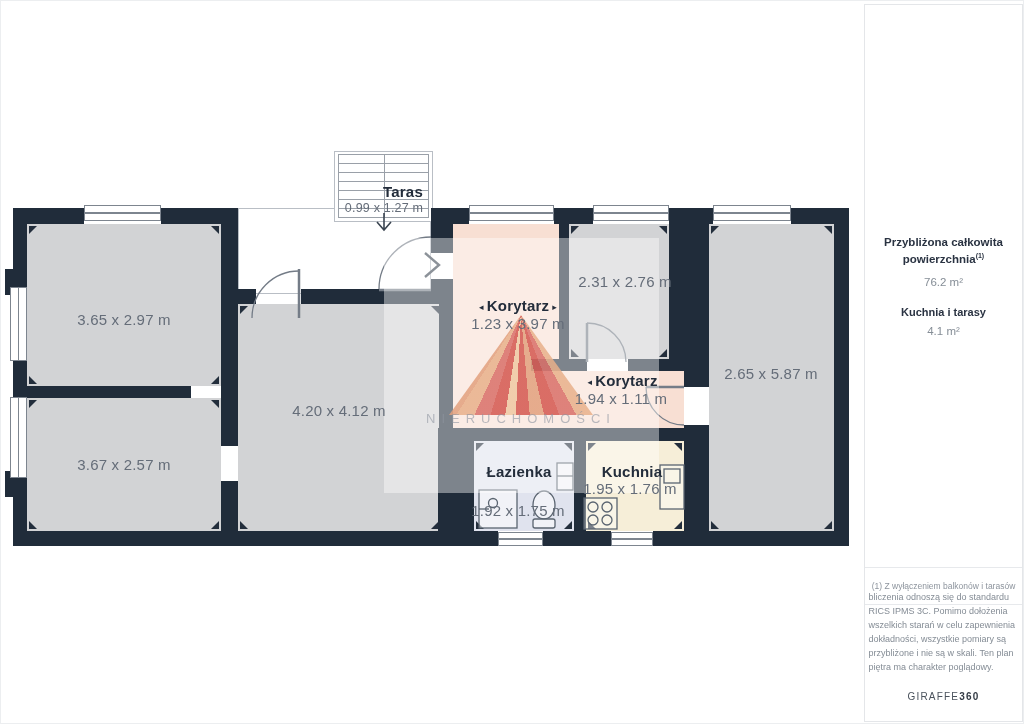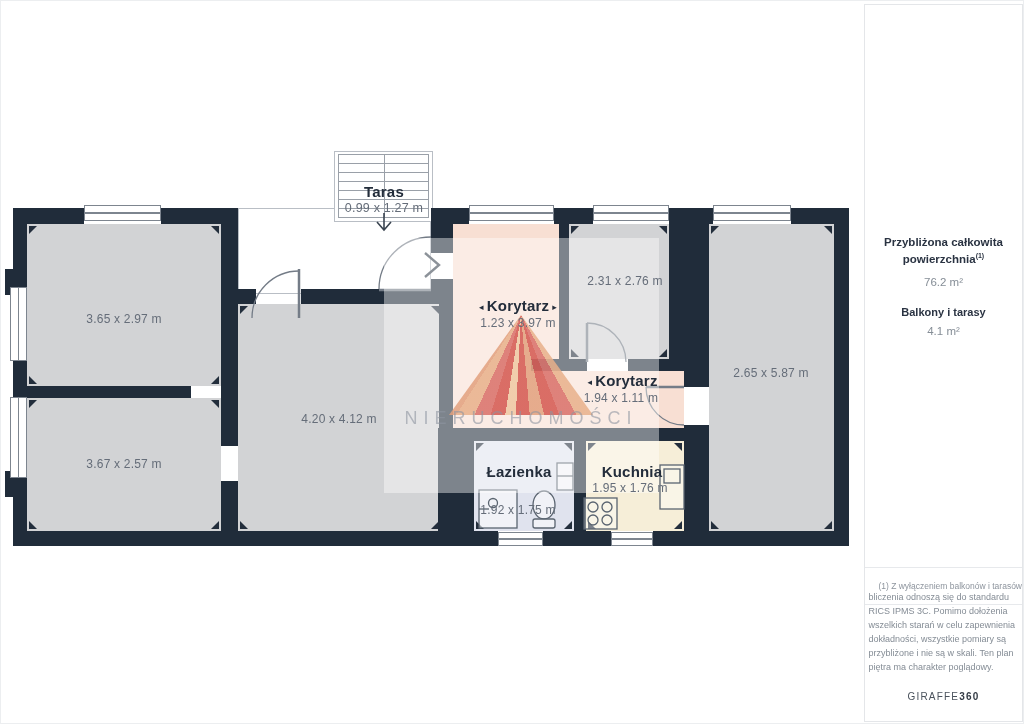--- a/index.html
+++ b/index.html
@@ -16,21 +16,21 @@
   .floor.cream{background:#f6eed8;}
   .window{position:absolute;background:#fff;border:1px solid #7d858f;box-sizing:border-box;}
   .window.h{background:linear-gradient(to bottom,#fff 0 45%,#7d858f 45% 55%,#fff 55% 100%);}
   .window.v{background:linear-gradient(to right,#fff 0 45%,#7d858f 45% 55%,#fff 55% 100%);}
   .outline{position:absolute;border:1px solid #b9bec5;box-sizing:border-box;background:#fff;}
   .stairs{position:absolute;background:
       repeating-linear-gradient(to bottom,#fff 0 8px,#9aa0a8 8px 9px);
       border:1px solid #9aa0a8;box-sizing:border-box;}
   .stairs .mid{position:absolute;left:50%;top:0;bottom:0;width:1px;background:#9aa0a8;}
 
-  .dims{position:absolute;color:#656d79;font-size:12px;letter-spacing:.2px;white-space:nowrap;
+  .dims{position:absolute;color:#656d79;font-size:15px;letter-spacing:.2px;white-space:nowrap;
         transform:translate(-50%,-50%);}
   .rname{position:absolute;color:#232d3b;font-size:15px;font-weight:700;letter-spacing:.2px;white-space:nowrap;
         transform:translate(-50%,-50%);}
   .rname .lab-arrow{font-size:9px;color:#232d3b;vertical-align:1px;padding:0 3px;}
 
   .tick{position:absolute;width:0;height:0;border:4px solid transparent;pointer-events:none;}
   .tick.tl{left:2px;top:2px;border-left-color:#232e3c;border-top-color:#232e3c;}
   .tick.tr{right:2px;top:2px;border-right-color:#232e3c;border-top-color:#232e3c;}
   .tick.bl{left:2px;bottom:2px;border-left-color:#232e3c;border-bottom-color:#232e3c;}
   .tick.br{right:2px;bottom:2px;border-right-color:#232e3c;border-bottom-color:#232e3c;}
@@ -39,32 +39,32 @@
   .wm-backdrop{position:absolute;left:383px;top:237px;width:275px;height:255px;background:rgba(255,255,255,.42);}
   .wm-fan{position:absolute;left:448px;top:314px;width:144px;height:100px;opacity:.85;
       background:conic-gradient(from 143deg at 50% 0%,
         #e8b08a 0 8deg,#d96f68 8deg 16deg,#d4574f 16deg 24deg,#e2a07d 24deg 32deg,
         #d4574f 32deg 40deg,#efc8a2 40deg 46deg,#d4574f 46deg 54deg,#d96f68 54deg 62deg,
         #e8b08a 62deg 70deg,#e2a07d 70deg 78deg);
       clip-path:polygon(50% 0,0 100%,100% 100%);}
   .wm-brand{position:absolute;left:520px;top:384px;transform:translate(-50%,-50%);
       font-size:47px;font-weight:700;color:rgba(122,129,141,.52);letter-spacing:1px;}
   .wm-sub{position:absolute;left:520px;top:417px;transform:translate(-50%,-50%);
-      font-size:18px;color:rgba(142,149,160,.6);letter-spacing:6px;font-weight:500;}
+      font-size:13px;color:rgba(142,149,160,.6);letter-spacing:6px;font-weight:500;}
 
   
   .panel{position:absolute;left:863px;top:3px;width:159px;height:718px;background:#fff;
       border:1px solid #e4e6e9;box-sizing:border-box;}
   .panel .summary{position:absolute;left:0;top:229px;width:100%;text-align:center;}
   .panel .s-title{font-size:11.5px;font-weight:700;color:#2a3342;line-height:1.5;margin:0 14px;}
   .panel .s-title sup{font-size:7px;}
   .panel .s-val{font-size:11.5px;color:#858d96;margin-top:7px;}
   .panel .s-sub{font-size:11px;font-weight:700;color:#2a3342;margin-top:18px;}
   .hairline{position:absolute;left:0;width:100%;height:0;border-top:1px solid #e7e9ec;}
-  .note{position:absolute;left:0;top:576px;width:100%;text-align:right;font-size:8.5px;color:#8d949d;}
+  .note{position:absolute;left:0;top:576px;width:100%;text-align:center;font-size:8.5px;color:#8d949d;}
   .legal{position:absolute;left:50%;top:586px;transform:translateX(-50%);width:150px;text-align:left;
       font-size:9px;line-height:1.55;color:#848c95;}
   .giraffe{position:absolute;left:0;top:686px;width:100%;text-align:center;font-size:10px;
       letter-spacing:1.2px;color:#4a525c;}
   .giraffe b{color:#333b45;}
 </style>
 </head>
 <body>
 
 <div class="stage">
@@ -213,26 +213,26 @@
       <circle cx="606" cy="519" r="5" fill="none"></circle>
       <rect x="659" y="464" width="24" height="44"></rect>
       <rect x="663" y="468" width="16" height="14" fill="none"></rect>
     </g>
   </svg>
 
   <div class="wm-backdrop"></div>
   <div class="wm-fan"></div>
   <div class="wm-sub">NIERUCHOMOŚCI</div>
 
-  <div class="rname" style="left:383px;top:190px;text-align:right;">Taras</div>
+  <div class="rname" style="left:402px;top:190px;text-align:right;">Taras</div>
   <div class="dims" style="left:383px;top:207px;font-size:12.5px;">0.99 x 1.27 m</div>
 
   <div class="dims" style="left:123px;top:318px;">3.65 x 2.97 m</div>
   <div class="dims" style="left:123px;top:463px;">3.67 x 2.57 m</div>
-  <div class="dims" style="left:338px;top:418px;">4.20 x 4.12 m</div>
+  <div class="dims" style="left:338px;top:409px;">4.20 x 4.12 m</div>
 
   <div class="rname" style="left:517px;top:304px;">
     <span class="lab-arrow">◂</span><span>Korytarz</span><span class="lab-arrow">▸</span>
   </div>
   <div class="dims" style="left:517px;top:322px;">1.23 x 3.97 m</div>
 
   <div class="dims" style="left:624px;top:280px;">2.31 x 2.76 m</div>
 
   <div class="rname" style="left:620px;top:379px;">
     <span class="lab-arrow">◂</span><span>Korytarz</span>
@@ -246,21 +246,21 @@
 
   <div class="rname" style="left:631px;top:470px;">Kuchnia</div>
   <div class="dims" style="left:629px;top:487px;">1.95 x 1.76 m</div>
 
   <div class="panel">
     <div class="summary">
       <div class="s-title">
         <span>Przybliżona całkowita powierzchnia</span><sup>(1)</sup>
       </div>
       <div class="s-val">76.2 m²</div>
-      <div class="s-sub">Balkony i tarasy</div>
+      <div class="s-sub">Kuchnia i tarasy</div>
       <div class="s-val">4.1 m²</div>
     </div>
     <div class="hairline" style="top:562px;"></div>
     <div class="note">(1) Z wyłączeniem balkonów i tarasów</div>
     <div class="hairline" style="top:599px;"></div>
     <div class="legal">bliczenia odnoszą się do standardu RICS IPMS 3C. Pomimo dołożenia wszelkich starań w celu zapewnienia dokładności, wszystkie pomiary są przybliżone i nie są w skali. Ten plan piętra ma charakter poglądowy.</div>
     <div class="giraffe">
       <span>GIRAFFE</span><b>360</b>
     </div>
   </div>

